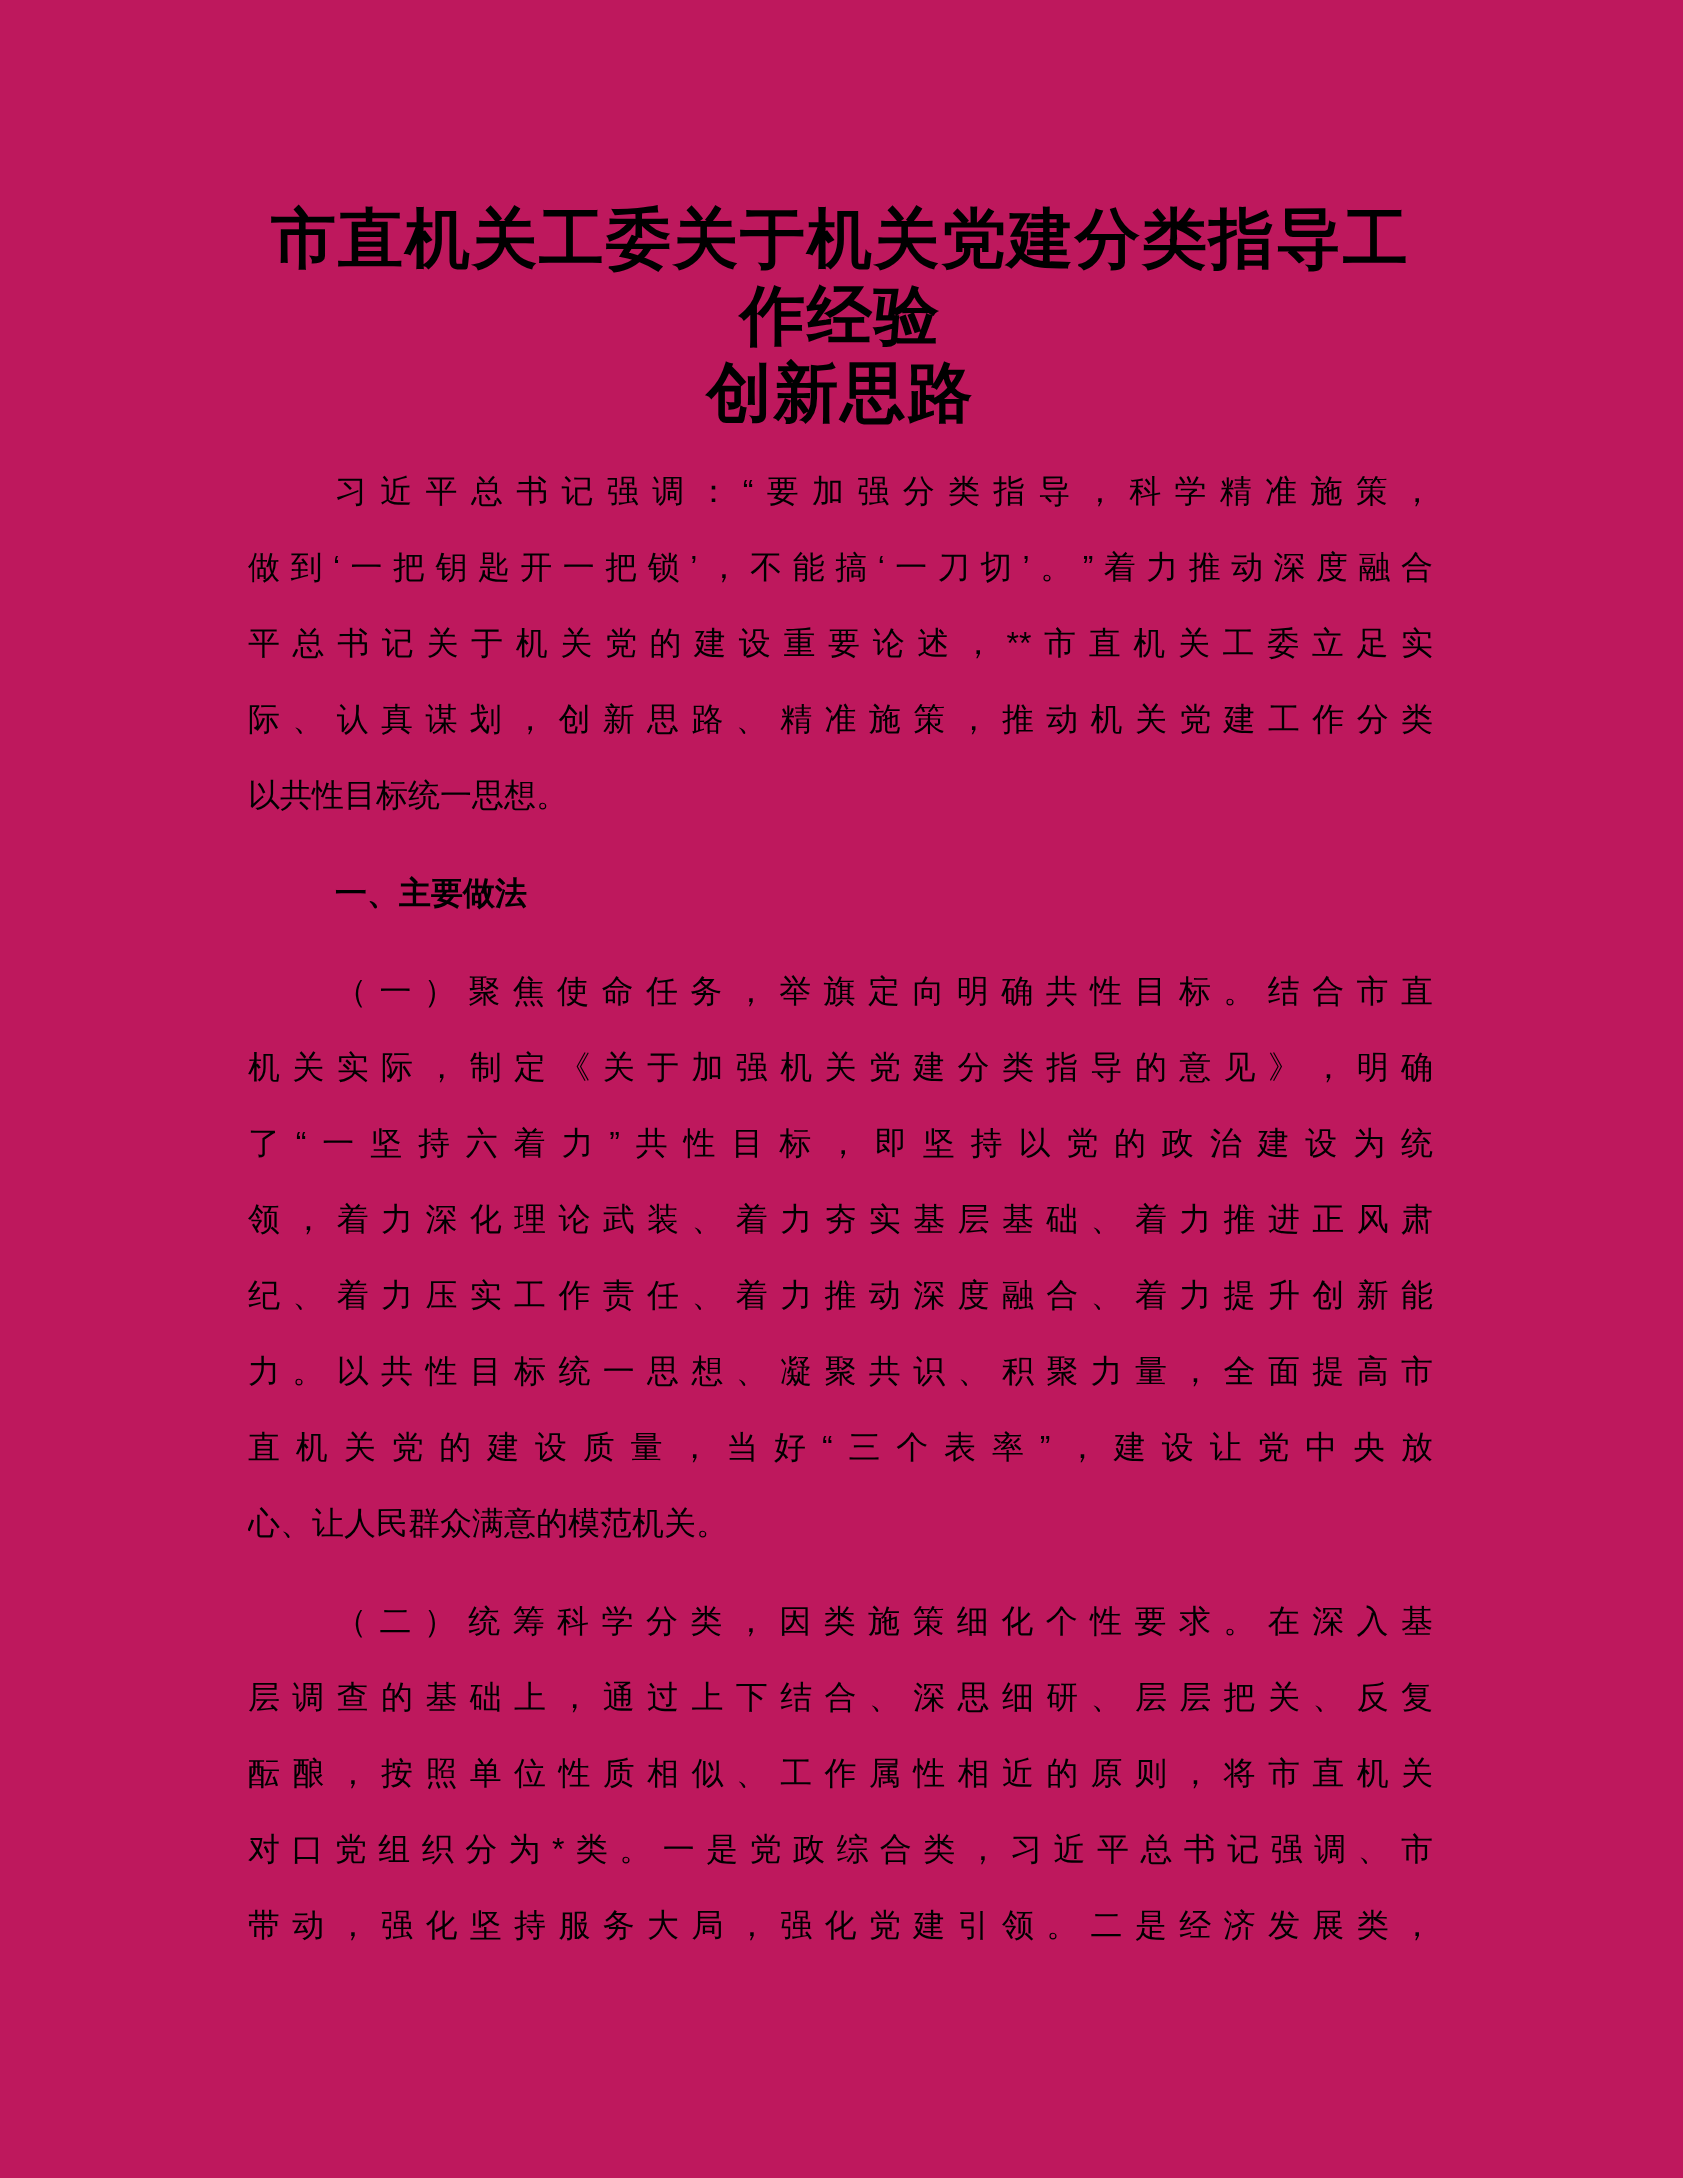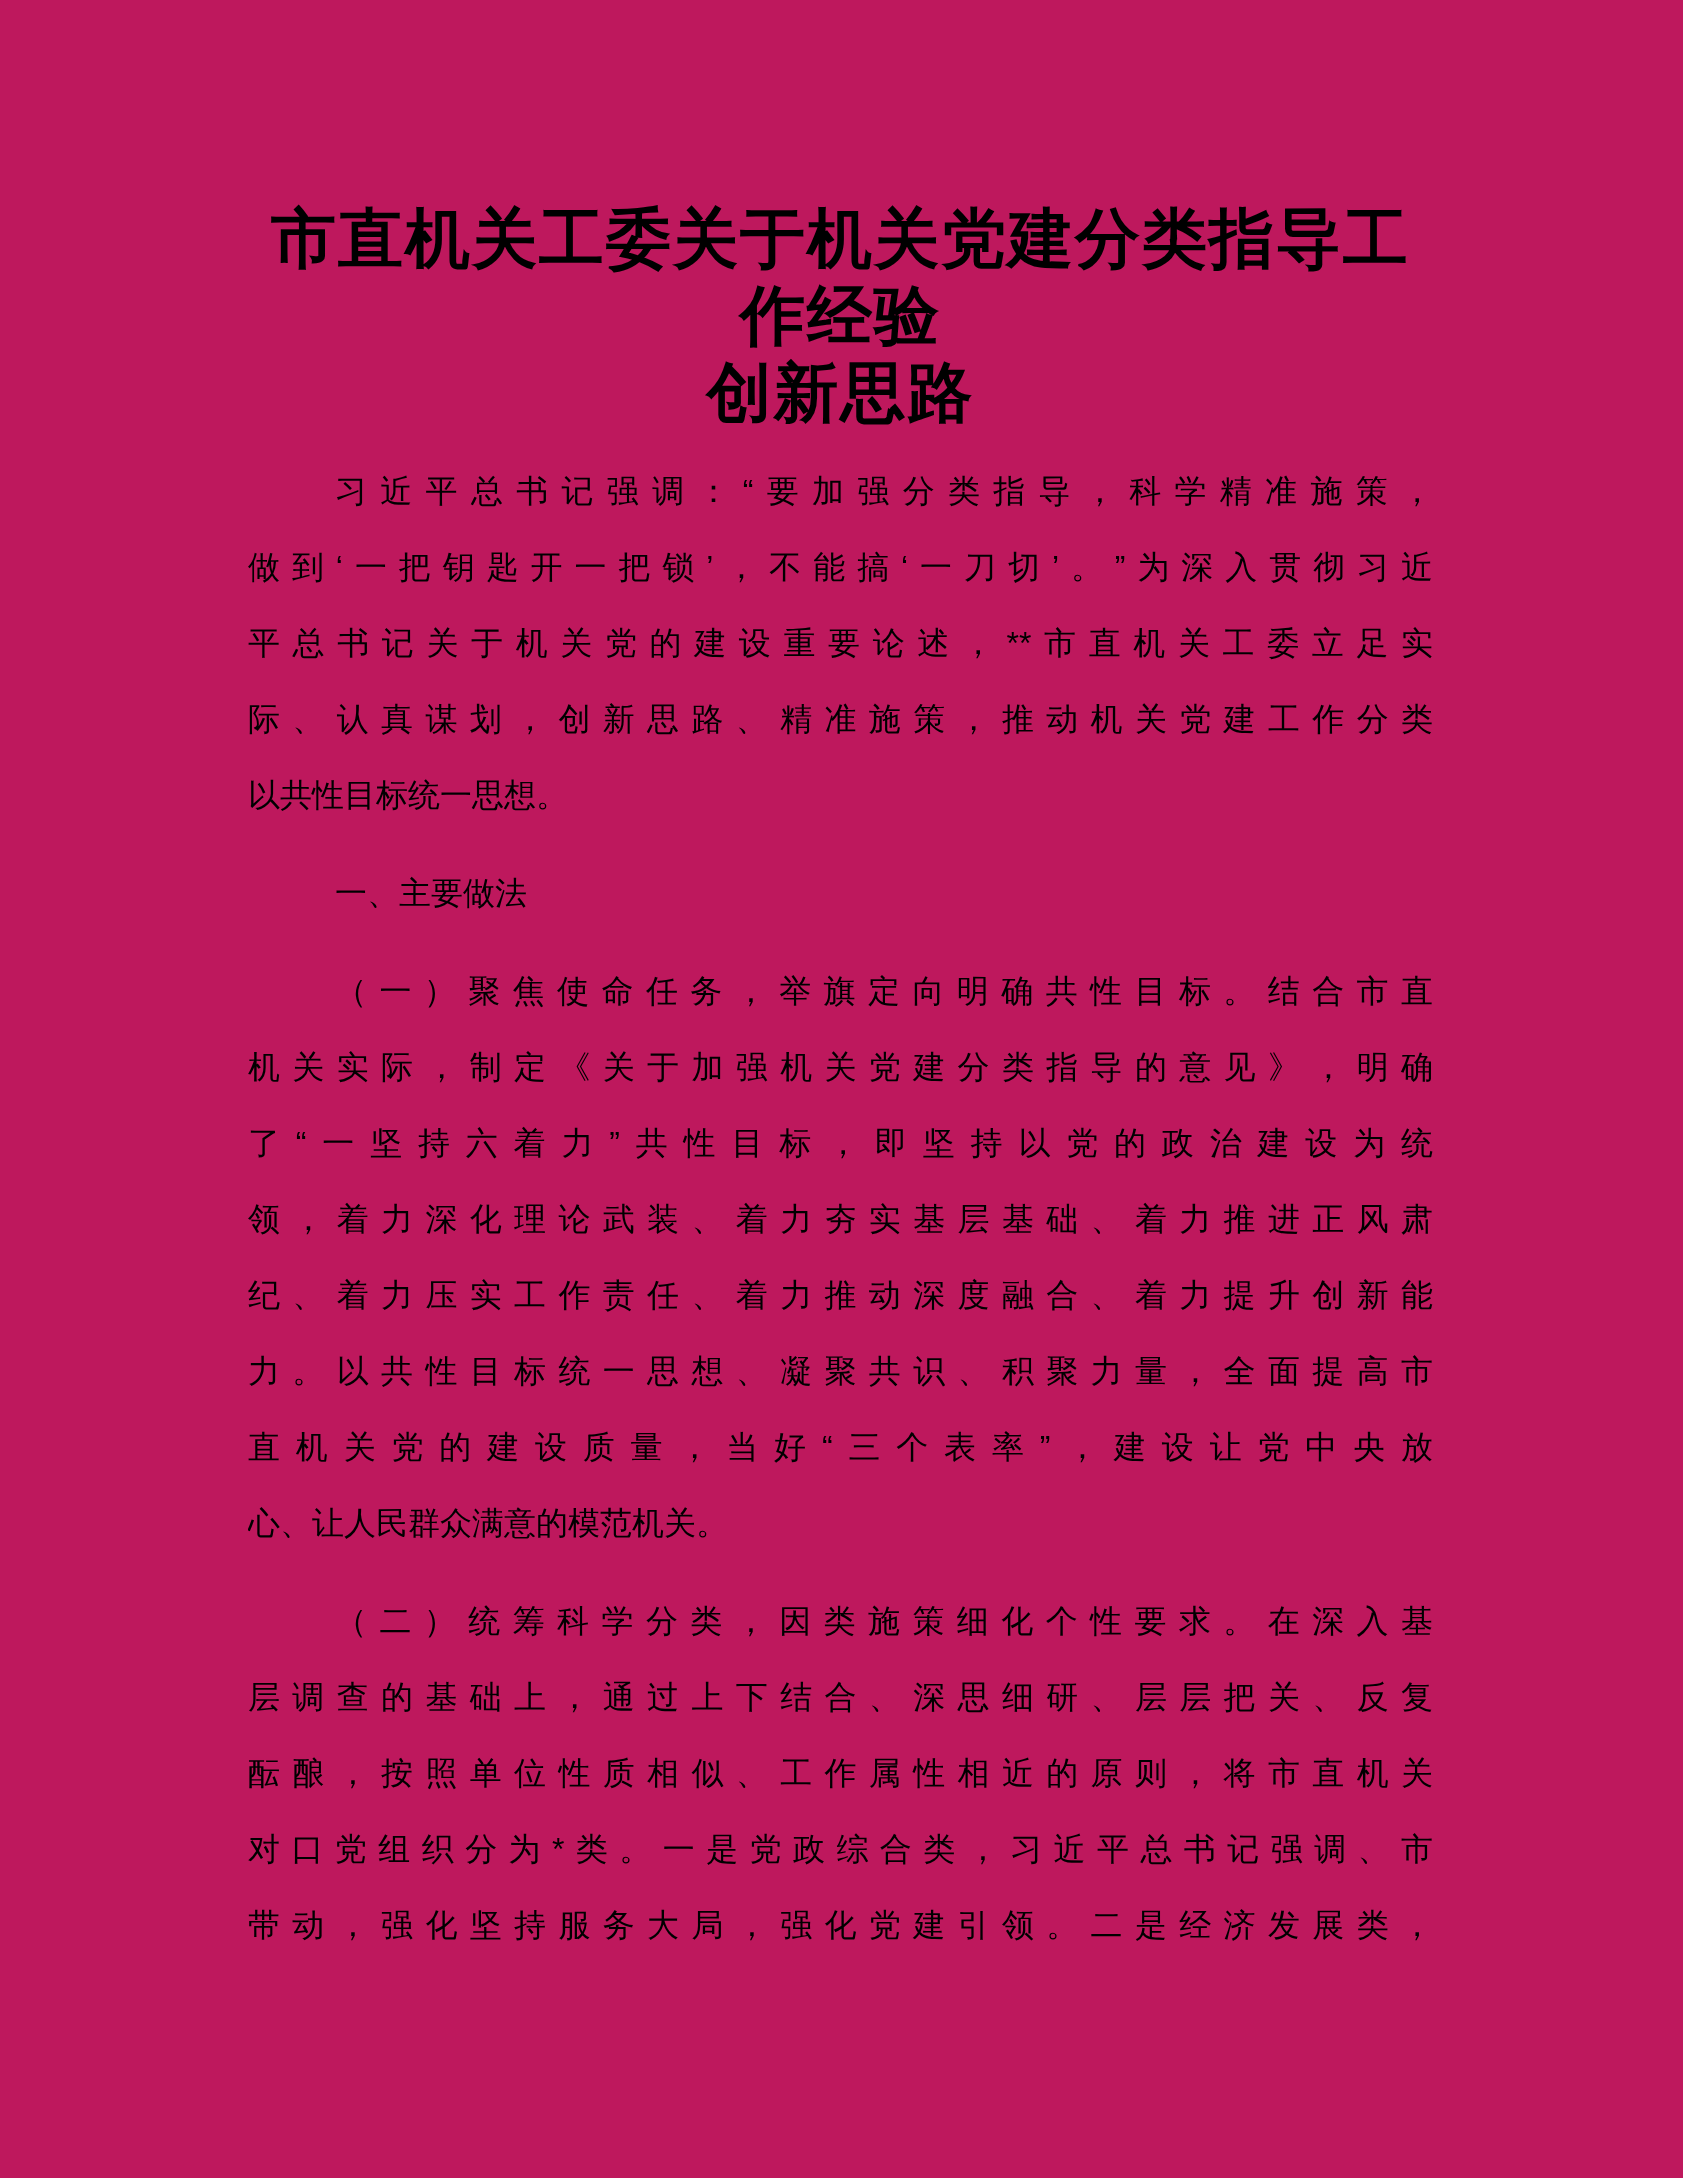--- a/index.html
+++ b/index.html
@@ -31,35 +31,35 @@
     line-height: 76px;
     height: 76px;
     overflow: hidden;
     text-align: left;
   }
   .line.cont {
     text-align: justify;
     text-align-last: justify;
   }
   .line.first { padding-left: 87px; }
-  .block.heading .line { font-weight: normal; }
+  .block.heading .line { font-weight: bold; }
 </style>
 </head>
 <body>
 
 <div class="page">
   <div class="content">
     <div class="doc-title">
       <div>市直机关工委关于机关党建分类指导工作经验</div>
       <div>创新思路</div>
     </div>
     <div id="blocks-root">
         <div class="block paragraph">
           <div class="line first cont">习近平总书记强调：“要加强分类指导，科学精准施策，</div>
-          <div class="line cont">做到‘一把钥匙开一把锁’，不能搞‘一刀切’。”为深入贯彻习近</div>
+          <div class="line cont">做到‘一把钥匙开一把锁’，不能搞‘一刀切’。”着力推动深度融合</div>
           <div class="line cont">平总书记关于机关党的建设重要论述，**市直机关工委立足实</div>
           <div class="line cont">际、认真谋划，创新思路、精准施策，推动机关党建工作分类</div>
           <div class="line">以共性目标统一思想。</div>
         </div>
         <div class="block heading">
           <div class="line first">一、主要做法</div>
         </div>
         <div class="block paragraph">
           <div class="line first cont">（一）聚焦使命任务，举旗定向明确共性目标。结合市直</div>
           <div class="line cont">机关实际，制定《关于加强机关党建分类指导的意见》，明确</div>

